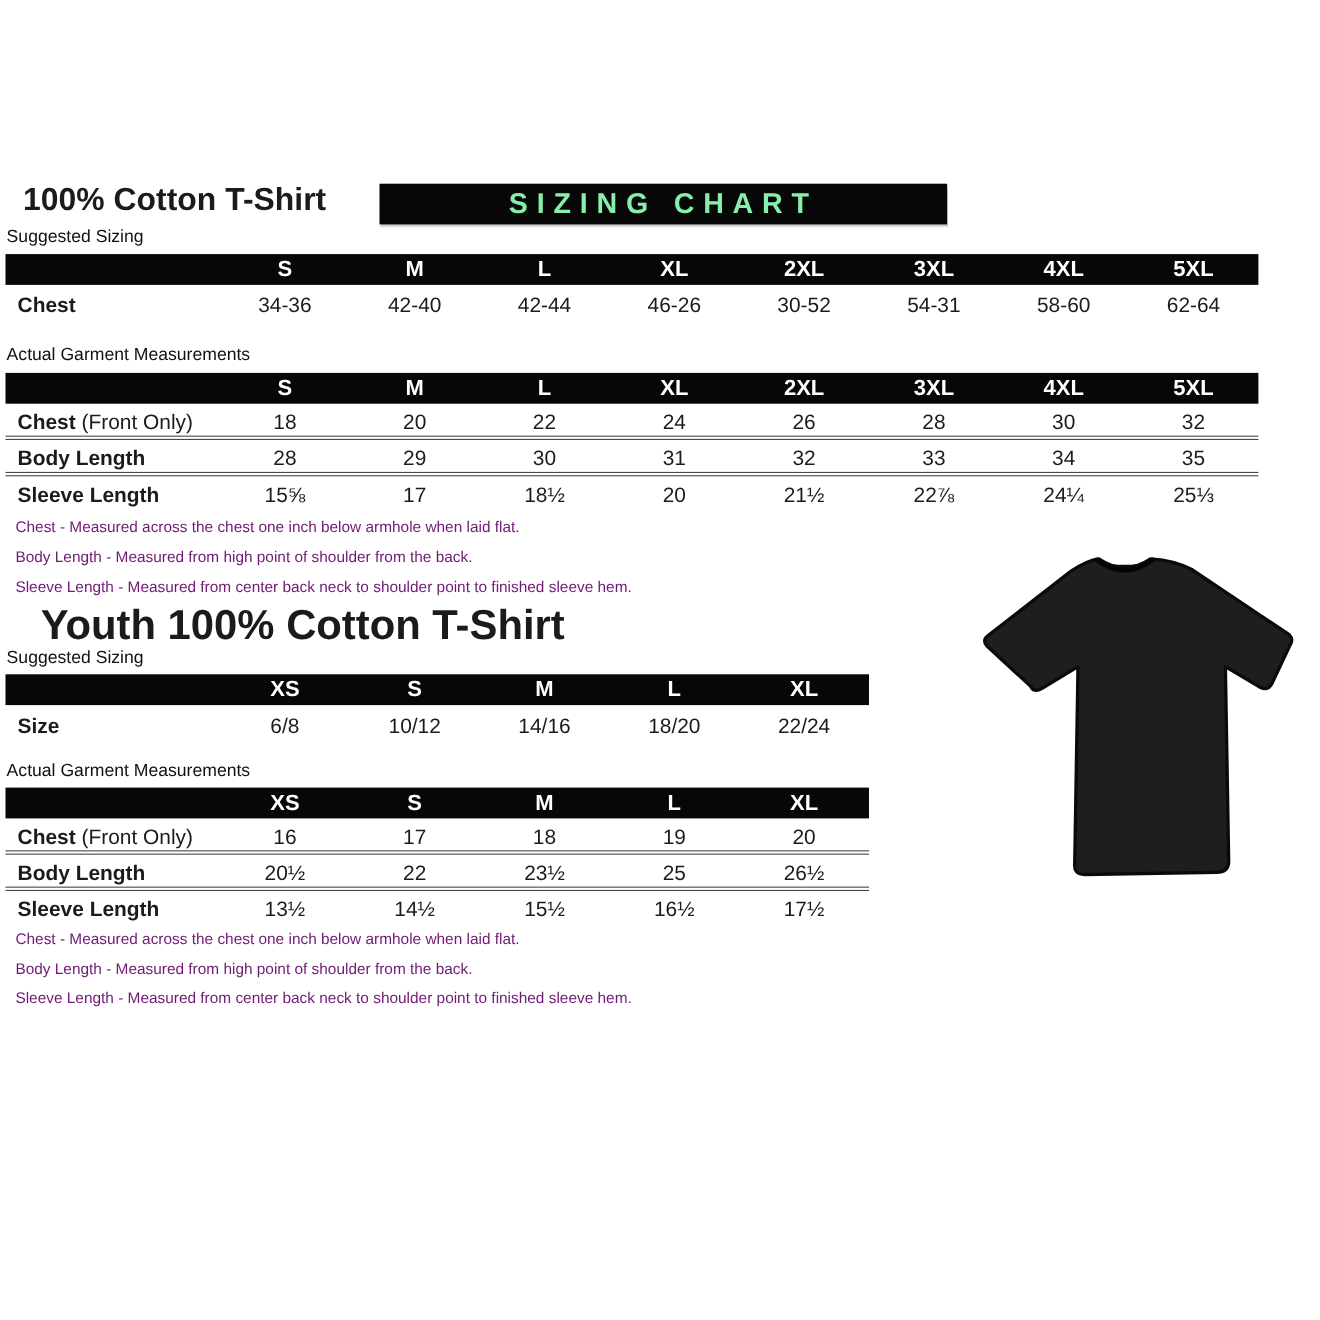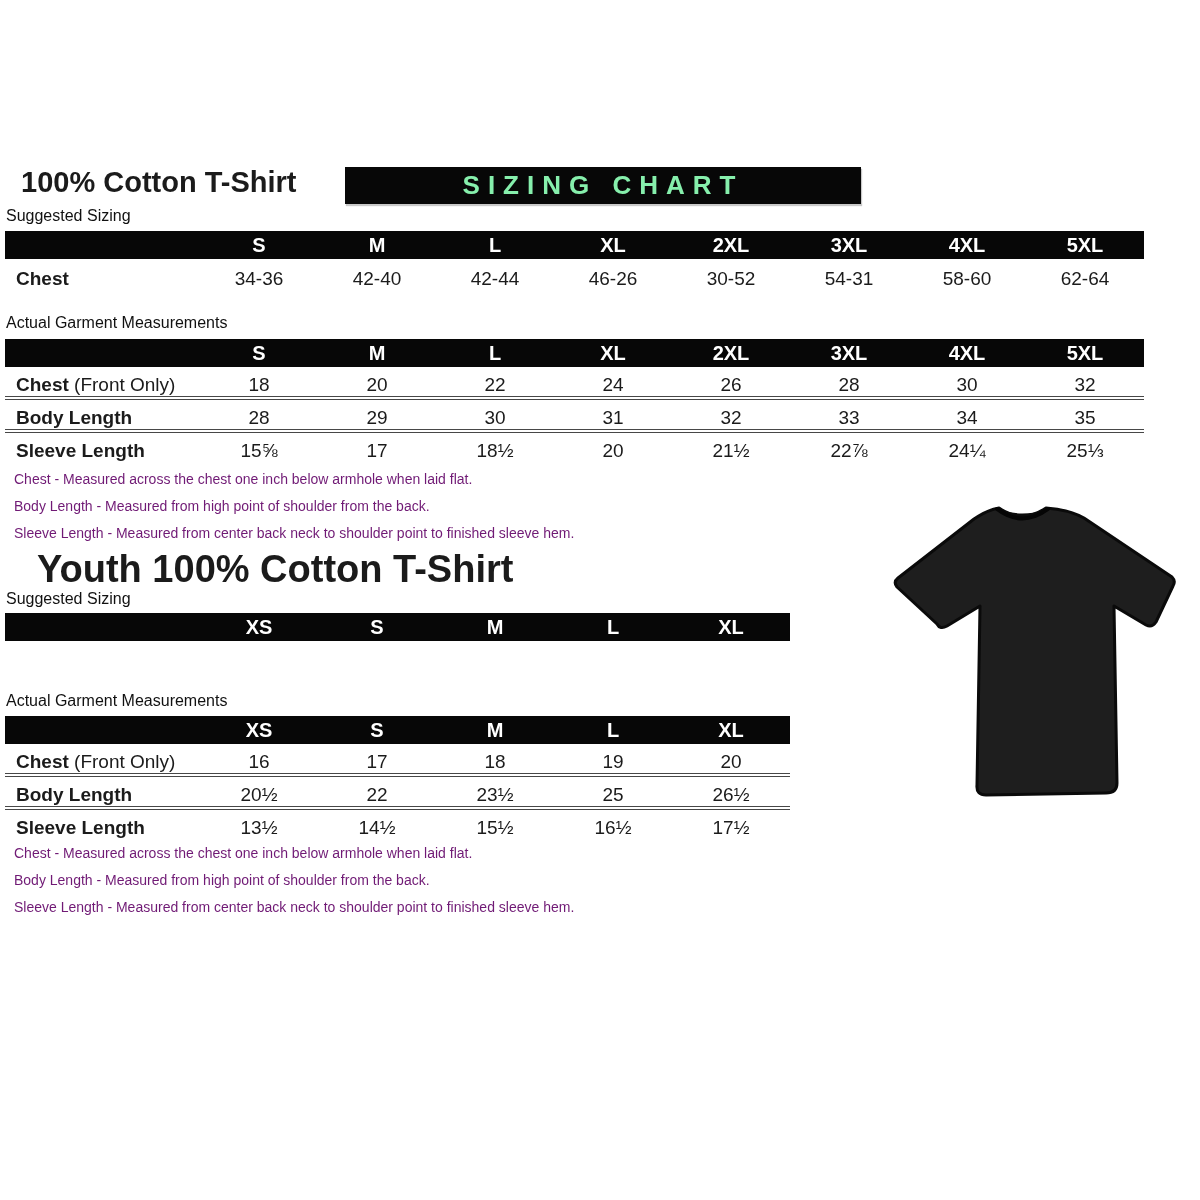--- a/index.html
+++ b/index.html
@@ -121,20 +121,28 @@
 <div class="abs section-label" style="left:6px;top:590px;">Suggested Sizing</div>
 <div class="abs tbl" style="top:613px;" id="youth-suggested-table">
     <div class="thead">
       <div class="lbl"></div>
       <div class="cell hcell">XS</div>
       <div class="cell hcell">S</div>
       <div class="cell hcell">M</div>
       <div class="cell hcell">L</div>
       <div class="cell hcell">XL</div>
     </div>
+    <div class="trow tall">
+      <div class="lbl"><b>Size</b><span></span></div>
+      <div class="cell">6/8</div>
+      <div class="cell">10/12</div>
+      <div class="cell">14/16</div>
+      <div class="cell">18/20</div>
+      <div class="cell">22/24</div>
+    </div>
   </div>
 
 <div class="abs section-label" style="left:6px;top:692px;">Actual Garment Measurements</div>
 <div class="abs tbl" style="top:716px;" id="youth-actual-table">
     <div class="thead">
       <div class="lbl"></div>
       <div class="cell hcell">XS</div>
       <div class="cell hcell">S</div>
       <div class="cell hcell">M</div>
       <div class="cell hcell">L</div>

